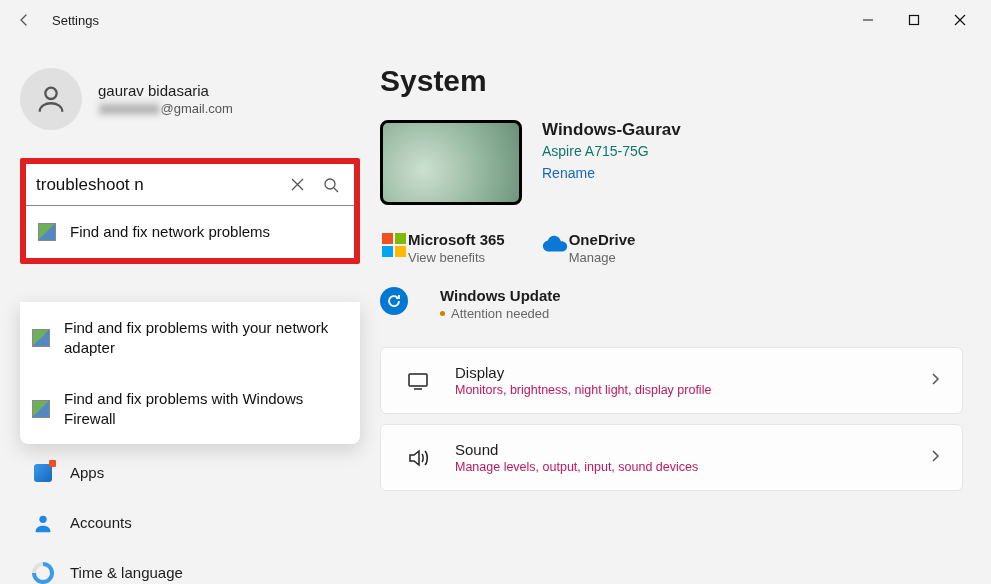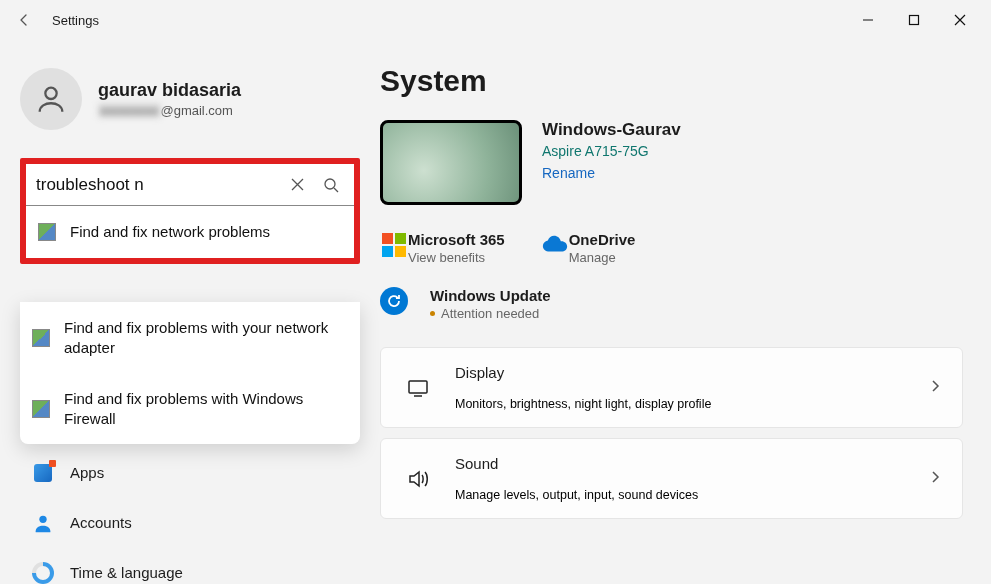--- a/index.html
+++ b/index.html
@@ -52,21 +52,21 @@
       gap: 16px;
       margin-bottom: 28px;
       margin-top: 8px;
     }
     .avatar-circle {
       width: 62px; height: 62px;
       border-radius: 50%;
       background: #e0e0e0;
       display: flex; align-items: center; justify-content: center;
     }
-    .profile-info .name { font-size: 18px; font-weight: 700; }
+    .profile-info .name { font-size: 15px; font-weight: 400; }
     .profile-info .email { font-size: 13px; color: #555; margin-top: 2px; }
     .blurred { filter: blur(3px); background: #ddd; border-radius: 2px; padding: 0 2px; }
     .search-region {
       border: 6px solid #e02020;
       border-radius: 2px;
       padding: 0;
       background: #fff;
     }
     .search-input-row {
       display: flex;
@@ -151,21 +151,21 @@
     .tile {
       display: flex;
       align-items: flex-start;
       cursor: pointer;
     }
     .tile .tile-icon { width: 28px; height: 28px; display: flex; align-items: center; justify-content: center; }
     .tile .tile-title { font-size: 15px; font-weight: 600; }
     .tile .tile-sub { font-size: 13px; color: #666; margin-top: 2px; }
     .update-row {
       display: flex;
-      gap: 22px;
+      gap: 32px;
       align-items: flex-start;
       margin-bottom: 26px;
       cursor: pointer;
     }
     .update-icon {
       width: 28px; height: 28px;
       border-radius: 50%;
       background: #0078d4;
       display: flex; align-items: center; justify-content: center;
       color: #fff;
@@ -179,21 +179,21 @@
       border: 1px solid #e5e5e5;
       border-radius: 6px;
       display: flex;
       align-items: center;
       padding: 16px 20px;
       cursor: pointer;
     }
     .settings-card .card-icon { width: 34px; display: flex; align-items: center; justify-content: center; margin-right: 20px; }
     .settings-card .card-body { flex: 1; }
     .settings-card .ct { font-size: 15px; font-weight: 400; }
-    .settings-card .cs { font-size: 12.5px; color: #000000; margin-top: 16px; }
+    .settings-card .cs { font-size: 12.5px; color: #be185d; margin-top: 2px; }
     .chev { color: #555; }
 
     
     .ms-logo { width: 24px; height: 24px; display: grid; grid-template-columns: 1fr 1fr; grid-template-rows: 1fr 1fr; gap: 2px; }
     .ms-logo div:nth-child(1){background:#f25022;}
     .ms-logo div:nth-child(2){background:#7fba00;}
     .ms-logo div:nth-child(3){background:#00a4ef;}
     .ms-logo div:nth-child(4){background:#ffb900;}
     
     .cloud { color:#0a78d4; }

